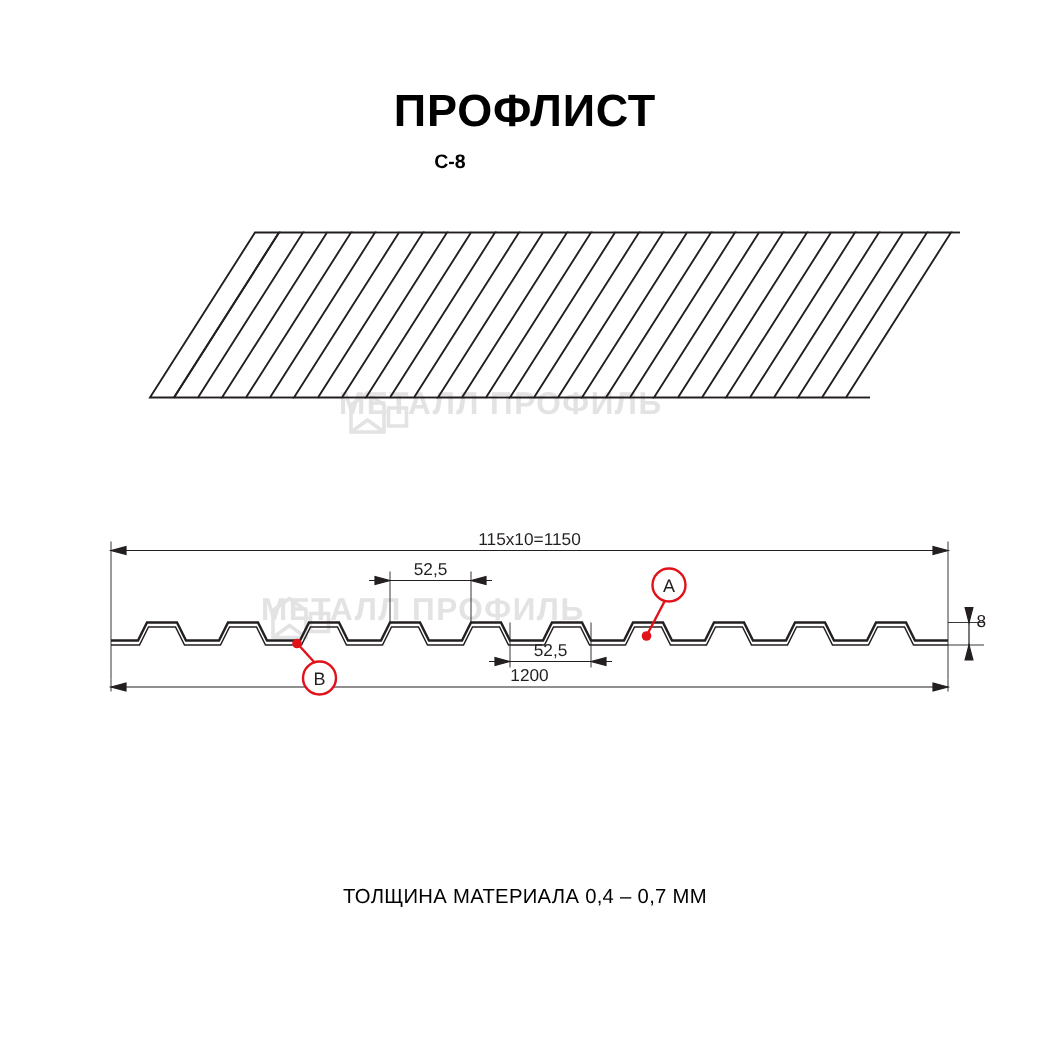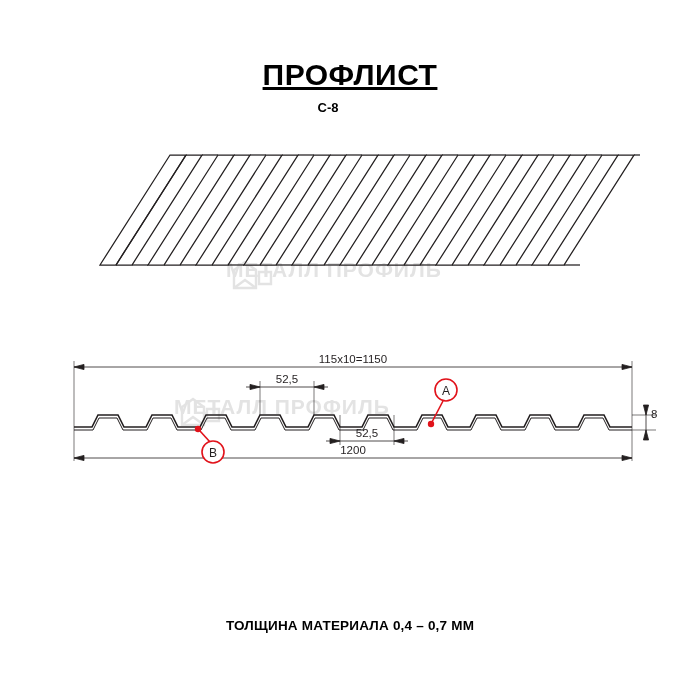--- a/index.html
+++ b/index.html
@@ -23,41 +23,39 @@
   .title {
     position: absolute;
     top: 58px;
     left: 0;
     width: 700px;
     text-align: center;
     font-size: 30px;
     font-weight: bold;
     letter-spacing: 0.5px;
     color: #000;
-    text-decoration: underline;
   }
   .subtitle {
     position: absolute;
     top: 100px;
     left: 0;
     width: 600px;
     text-align: center;
     font-size: 13px;
     font-weight: bold;
     color: #000;
-    margin-left: 28px;
   }
   .footer-note {
     position: absolute;
-    top: 618px;
+    top: 590px;
     left: 0;
     width: 700px;
     text-align: center;
     font-size: 13.5px;
-    font-weight: bold;
+    font-weight: normal;
     letter-spacing: 0.2px;
     color: #000;
   }
   .iso-wrap {
     position: absolute;
     left: 60px;
     top: 140px;
     width: 580px;
     height: 160px;
   }

